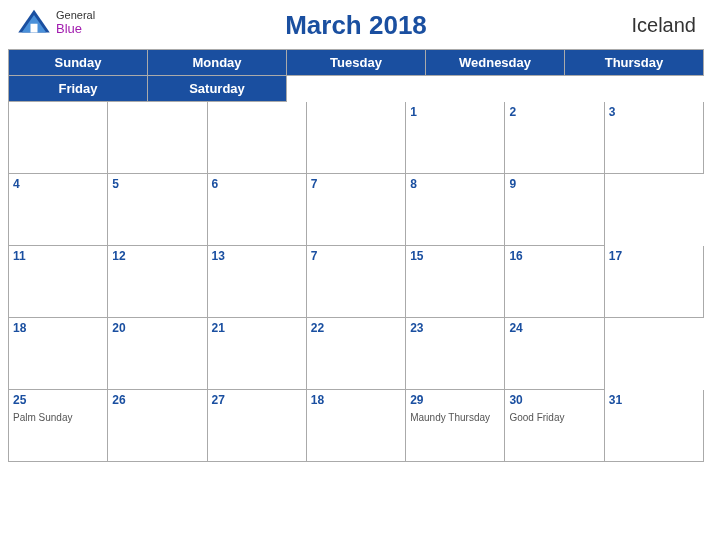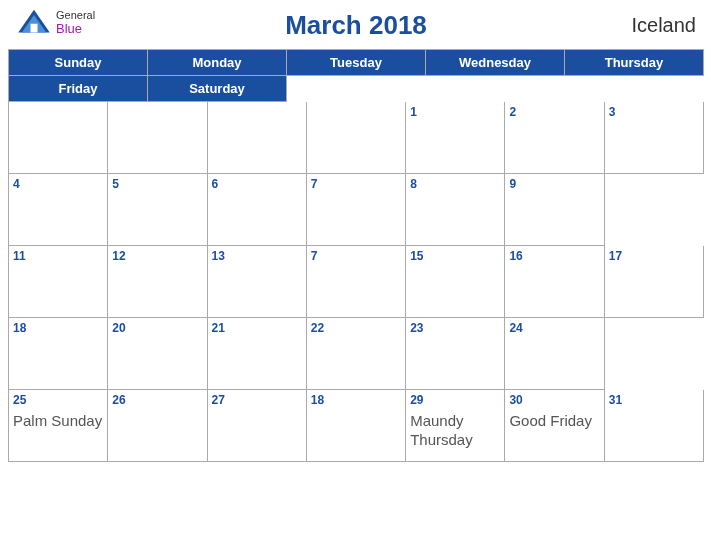--- a/index.html
+++ b/index.html
@@ -90,21 +90,21 @@
       background: #fff;
       min-height: 72px;
     }
     .day-number {
       font-size: 12px;
       font-weight: bold;
       color: #1a4fa0;
       line-height: 1.4;
     }
     .day-event {
-      font-size: 15px;
+      font-size: 10px;
       color: #555;
       margin-top: 2px;
       line-height: 1.3;
     }
     .day-cell.empty {
       background: #fff;
     }
     .logo-wrapper {
       display: flex;
       align-items: center;

